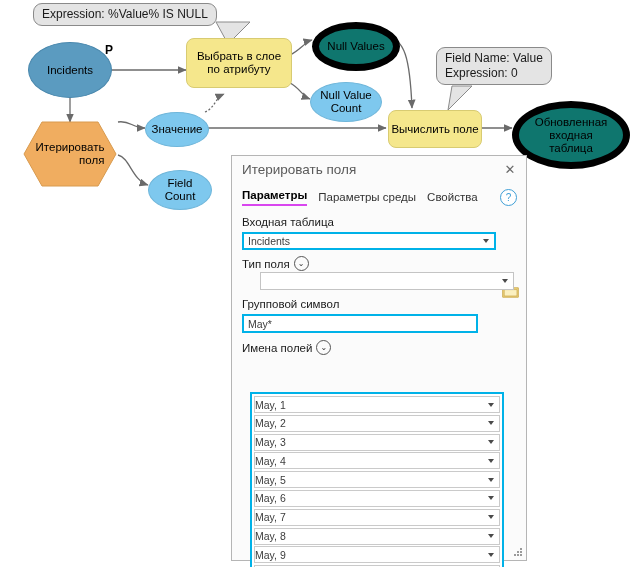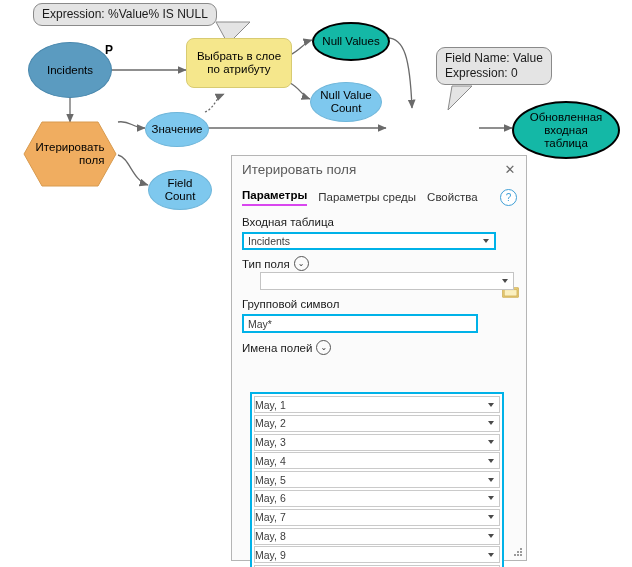--- a/index.html
+++ b/index.html
@@ -12,21 +12,21 @@
   }
   #root{position:absolute;left:0;top:0;width:632px;height:567px;}
 
   
   #diagram{position:absolute;left:0;top:0;width:632px;height:567px;}
   .node{position:absolute;display:flex;align-items:center;justify-content:center;
         text-align:center;color:#000;font-size:11.5px;line-height:13px;}
   .ellipse{border-radius:50%;}
   .n-blue{background:#5b9bc0;border:1px solid #4a88ad;}
   .n-lblue{background:#7ec8ee;border:1px solid #6fb6da;}
-  .n-green{background:#14b8a6;border:2px solid #000000;}
+  .n-green{background:#0f766e;border:7px solid #000000;}
   .n-yellow{background:#f5e78c;border:1px solid #d8cb72;border-radius:8px;}
   .hexlabel{position:absolute;display:flex;align-items:center;justify-content:center;
             text-align:right;font-size:11.5px;line-height:13px;color:#000;}
 
   .callout{position:absolute;background:#e4e4e4;border:1px solid #8a8a8a;
            border-radius:9px;padding:3px 8px;font-size:12px;color:#1a1a1a;
            line-height:15px;white-space:pre;}
   .p-label{position:absolute;font-size:12px;font-weight:bold;color:#000;}
 
   
@@ -138,20 +138,23 @@
 
     <div class="node ellipse n-green" style="left:312px;top:22px;width:74px;height:35px;">
       <span>Null Values</span>
     </div>
 
     <div class="node ellipse n-lblue" style="left:310px;top:82px;width:70px;height:38px;white-space:pre;">
       <span>Null Value
 Count</span>
     </div>
 
+    <div class="node n-yellow" style="left:388px;top:110px;width:92px;height:36px;">
+      <span>Вычислить поле</span>
+    </div>
 
     <div class="node ellipse n-green" style="left:512px;top:101px;width:104px;height:54px;white-space:pre;">
       <span>Обновленная
 входная
 таблица</span>
     </div>
 
     <div class="callout" style="left:33px;top:3px;">Expression: %Value% IS NULL</div>
 
     <div class="callout" style="left:436px;top:47px;">Field Name: Value

